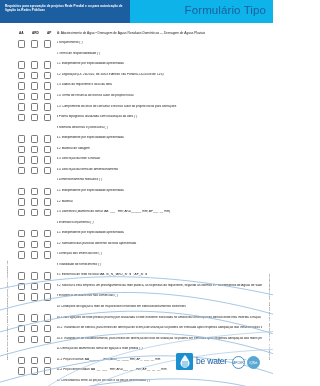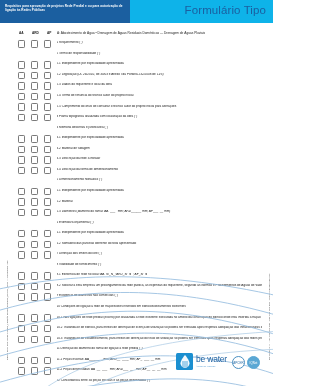--- a/index.html
+++ b/index.html
@@ -58,21 +58,21 @@
   
   .footer{position:absolute;left:0;bottom:4px;width:273px;height:34px;}
   .logo{position:absolute;left:176px;top:5px;display:flex;align-items:center;}
   .logo-mark{
     width:17px;height:17px;background:#1b8fd0;border-radius:1.5px;
     position:relative;overflow:hidden;margin-right:3px;
   }
   .logo-mark .drop{
     position:absolute;left:3.5px;top:2px;width:10px;height:13px;
   }
-  .logo-text{display:flex;flex-direction:column;justify-content:space-between;}
+  .logo-text{display:flex;justify-content:space-between;}
   .logo-name{font-size:8.5px;color:#1b5fa0;line-height:9px;letter-spacing:-0.2px;}
   .logo-tag{font-size:2.4px;color:#5a9fd4;line-height:3px;margin-top:0.5px;}
   .badges{position:absolute;left:232px;top:8px;display:flex;gap:2px;}
   .badge{
     width:13px;height:13px;border-radius:50%;
     border:0.8px solid #4a90c2;box-sizing:border-box;
     position:relative;background:#fff;
   }
   .badge.filled{background:#5aa7d4;border-color:#5aa7d4;}
   .badge-in{

